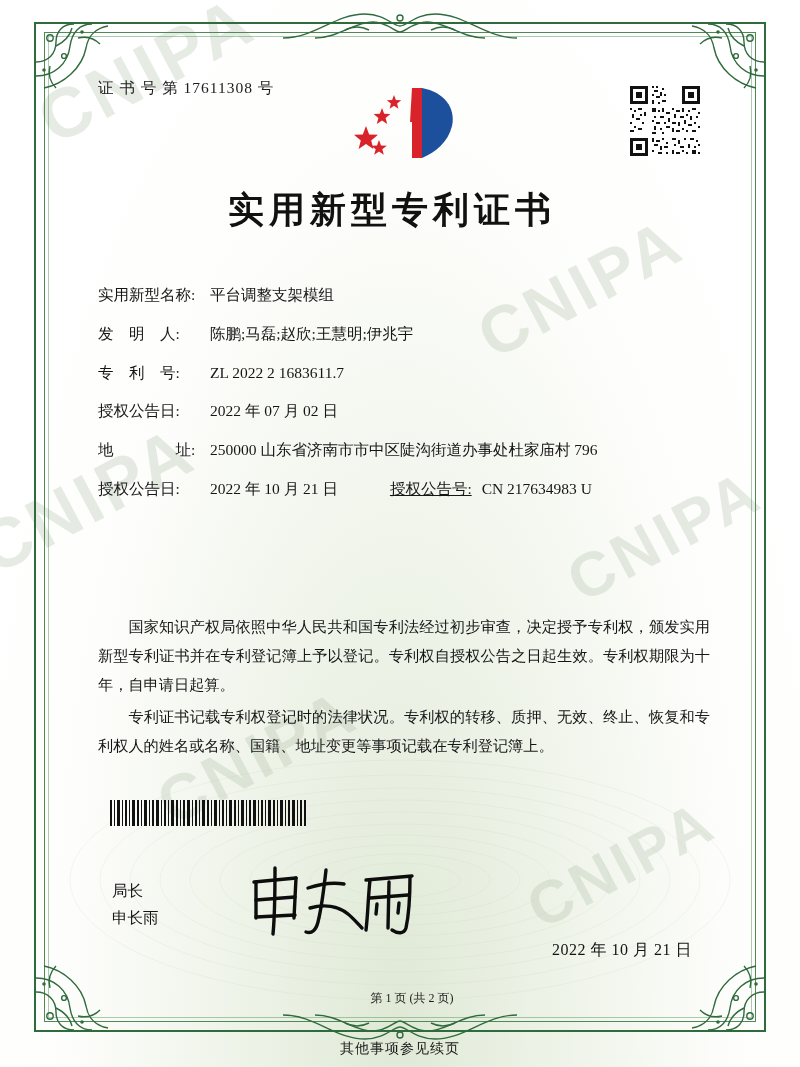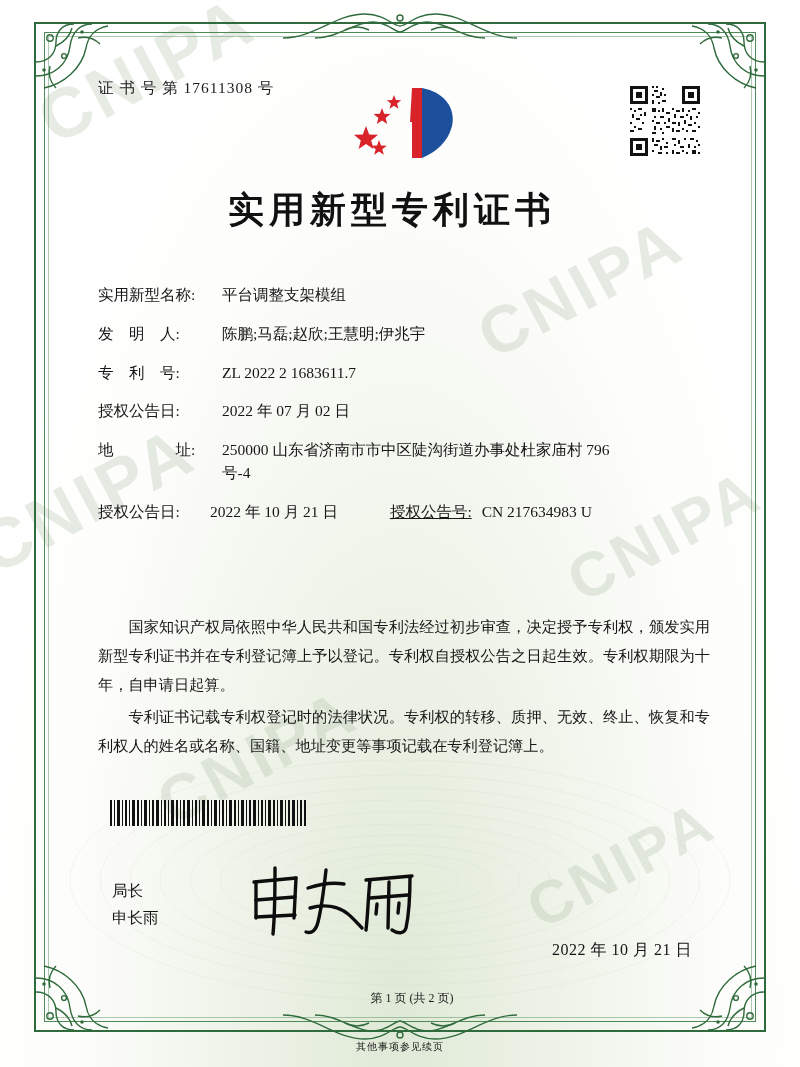--- a/index.html
+++ b/index.html
@@ -166,21 +166,20 @@
   }
   .field-label {
     width: 112px;
     flex: 0 0 112px;
     letter-spacing: 0px;
     white-space: nowrap;
   }
   .field-value {
     flex: 1;
     word-break: break-all;
-    margin-left: 12px;
   }
   .field-value .sub {
     display: block;
   }
   .inline-pair {
     display: flex;
     width: 100%;
   }
   .inline-pair .p2-label {
     margin-left: 52px;
@@ -246,21 +245,21 @@
     font-size: 12px;
     color: #1a1a1a;
     padding-left: 40px;
   }
 
   .footnote {
     position: absolute;
     left: 0; right: 0;
     top: 1040px;
     text-align: center;
-    font-size: 10px;
+    font-size: 14px;
     color: #1a1a1a;
     letter-spacing: 1px;
     z-index: 6;
   }
 
   
   .guilloche {
     position: absolute;
     left: 50px; top: 700px;
     width: 700px; height: 320px;
@@ -542,21 +541,20 @@
       <div class="field-row">
         <div class="field-label">授权公告日:</div>
         <div class="field-value">2022 年 07 月 02 日</div>
       </div>
 
 
       <div class="field-row">
         <div class="field-label">地　　　　址:</div>
         <div class="field-value">
           <span>250000  山东省济南市市中区陡沟街道办事处杜家庙村 796</span>
-          <span class="sub">号-4</span>
         </div>
       </div>
 
       <div class="field-row">
         <div class="inline-pair">
           <div class="field-label">授权公告日:</div>
           <div>2022 年 10 月 21 日</div>
           <div class="p2-label">授权公告号:</div>
           <div style="margin-left:10px;">CN 217634983 U</div>
         </div>

